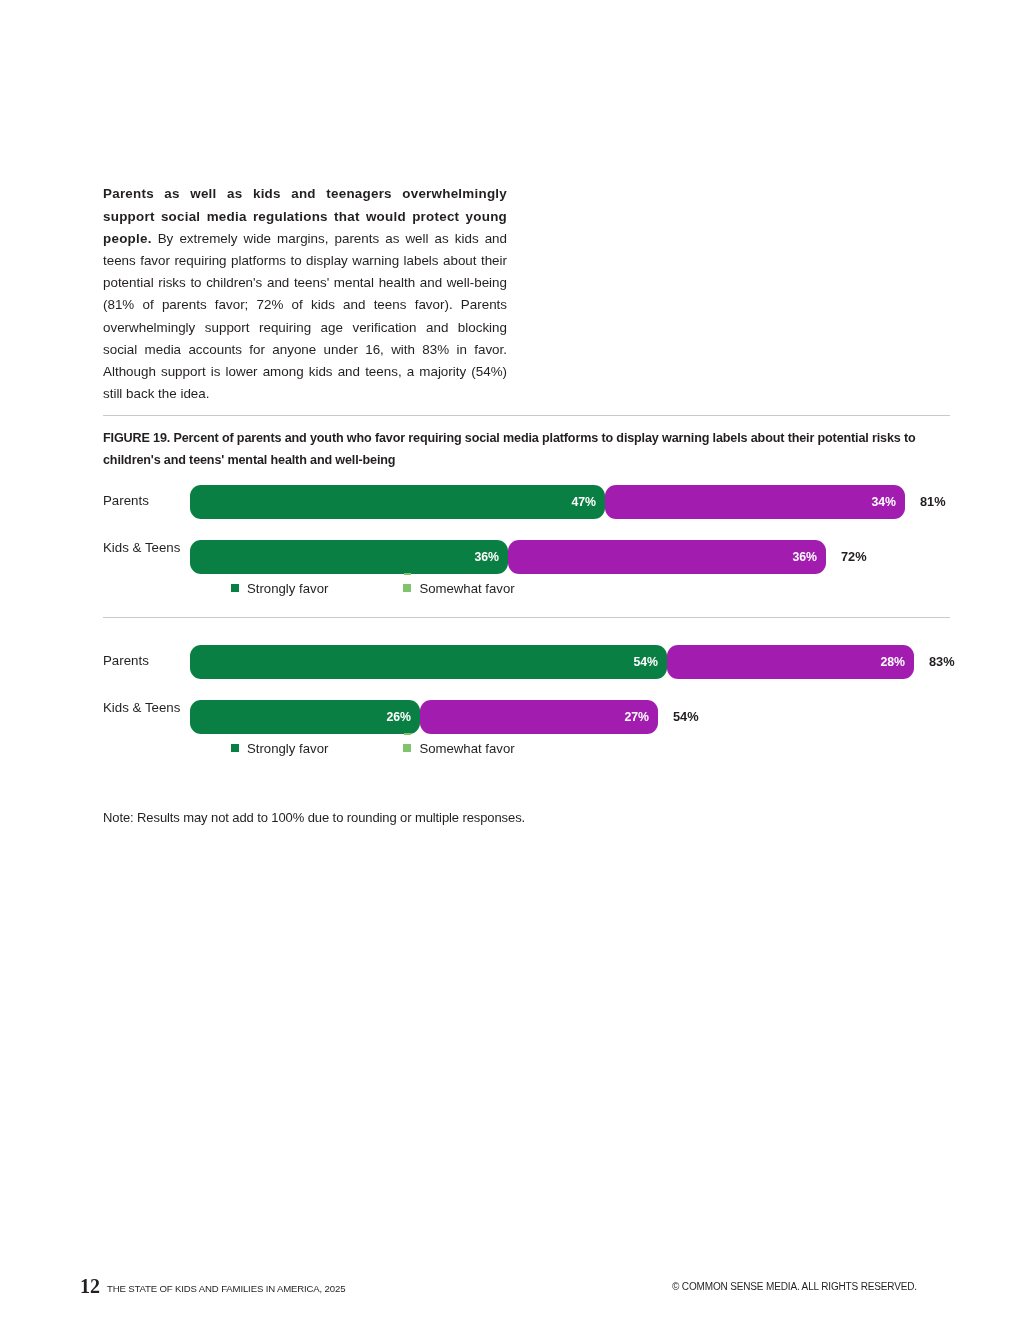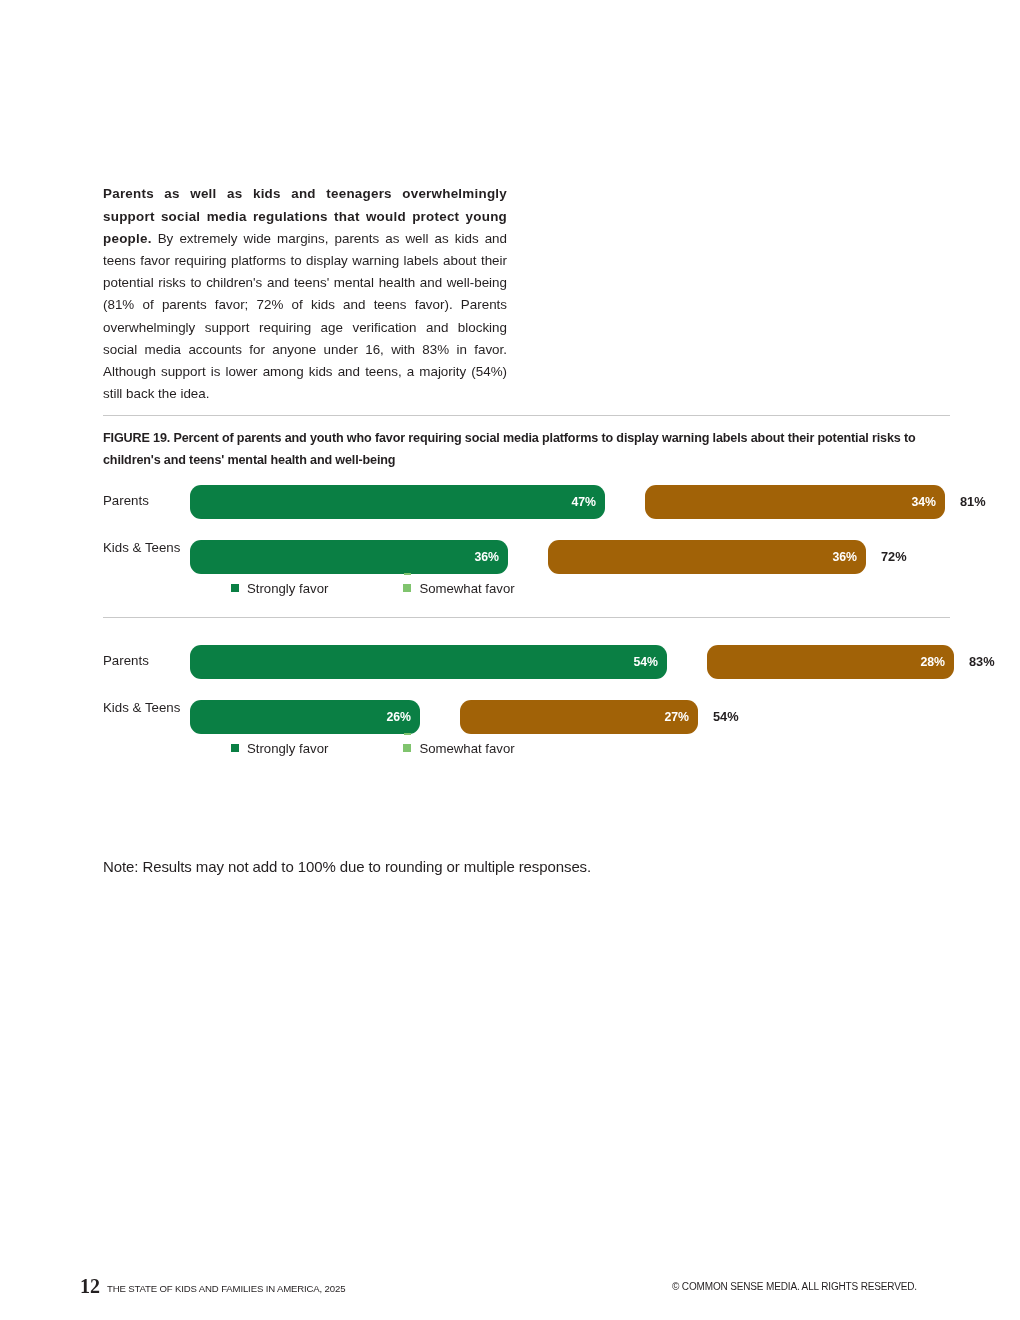--- a/index.html
+++ b/index.html
@@ -122,21 +122,21 @@
   }
 
   .seg {
     display: inline-block;
     height: 34px;
     vertical-align: top;
     position: relative;
     border-radius: 11px;
   }
   .seg-strong { background: #0a7f44; }
-  .seg-somewhat { background: #a16207; margin-left: 40px; }
+  .seg-somewhat { background: #a21caf; }
 
   .seg-label {
     position: absolute;
     right: 9px;
     top: 50%;
     transform: translateY(-50%);
     font-size: 12.3px;
     font-weight: bold;
     color: #ffffff;
     font-family: "Liberation Sans", sans-serif;
@@ -182,24 +182,23 @@
     top: -8px;
     width: 7px;
     height: 1.5px;
     background: #80c46e;
   }
 
   .note {
     position: absolute;
     left: 103px;
     top: 810px;
-    font-size: 15px;
+    font-size: 13px;
     color: #231f20;
     letter-spacing: -0.1px;
-    margin-top: 48px;
   }
 
   
   .footer {
     position: absolute;
     left: 80px;
     right: 70px;
     top: 1275px;
     height: 24px;
   }

